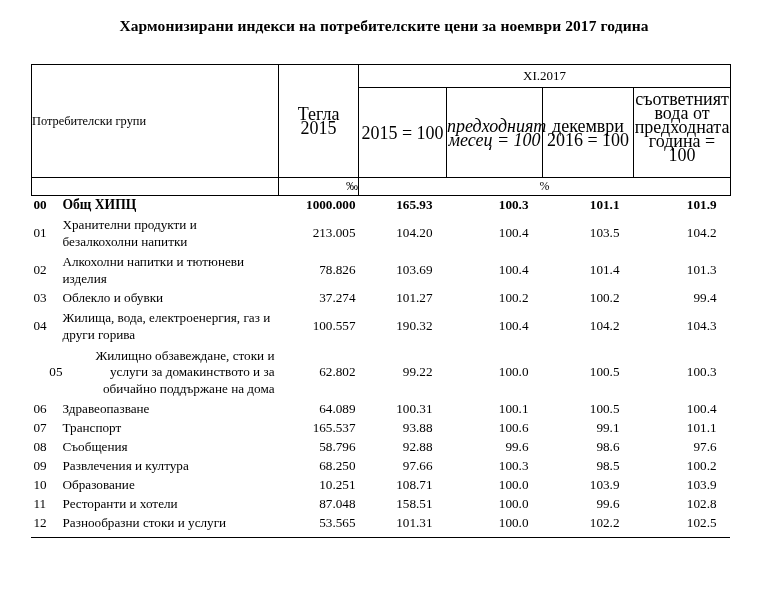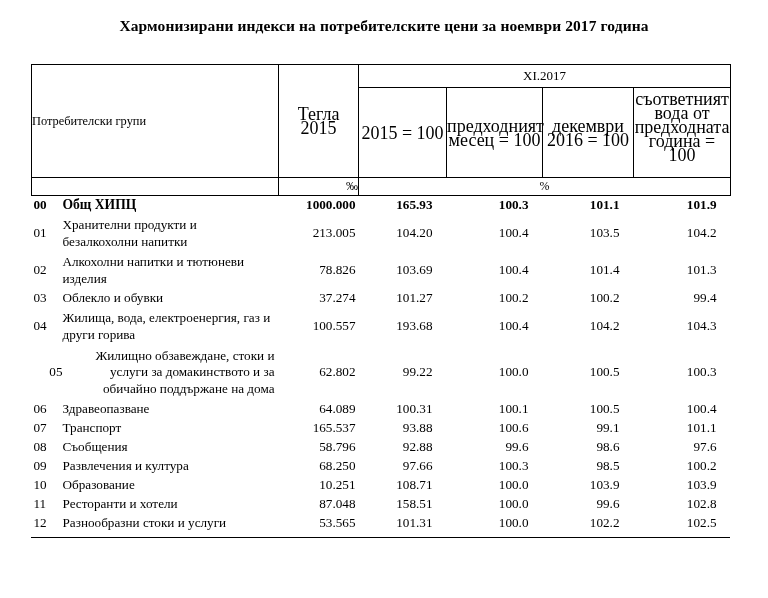--- a/index.html
+++ b/index.html
@@ -120,21 +120,21 @@
           <span>Потребителски групи</span>
         </td>
         <td class="hdr" rowspan="2" style="height:108px;">
           <span>Тегла</span><br>
           <span>2015</span>
         </td>
         <td class="hdr hdr-big" colspan="4" style="height:22px;">XI.2017</td>
       </tr>
       <tr>
         <td class="hdr" style="height:85px;">2015 = 100</td>
-        <td class="hdr" style="height:85px;">
+        <td class="hdr" style="height:85px;font-style:italic;">
           <span>предходният</span><br>
           <span>месец = 100</span>
         </td>
         <td class="hdr" style="height:85px;">
           <span>декември</span><br>
           <span>2016 = 100</span>
         </td>
         <td class="hdr" style="height:85px;vertical-align:top;padding-top:4px;">
           <span>съответният</span><br>
           <span>вода от</span><br>
@@ -184,21 +184,21 @@
           <td class="c-num w">37.274</td>
           <td class="c-num">101.27</td>
           <td class="c-num">100.2</td>
           <td class="c-num">100.2</td>
           <td class="c-num">99.4</td>
         </tr>
         <tr class="brow rowpad-2">
           <td class="c-code">04</td>
           <td class="c-label">Жилища, вода, електроенергия, газ и други горива</td>
           <td class="c-num w">100.557</td>
-          <td class="c-num">193.68</td>
+          <td class="c-num">190.32</td>
           <td class="c-num">100.4</td>
           <td class="c-num">104.2</td>
           <td class="c-num">104.3</td>
         </tr>
         <tr class="brow rowpad-3">
           <td class="c-code">05</td>
           <td class="c-label">Жилищно обзавеждане, стоки и услуги за домакинството и за обичайно поддържане на дома</td>
           <td class="c-num w">62.802</td>
           <td class="c-num">99.22</td>
           <td class="c-num">100.0</td>

